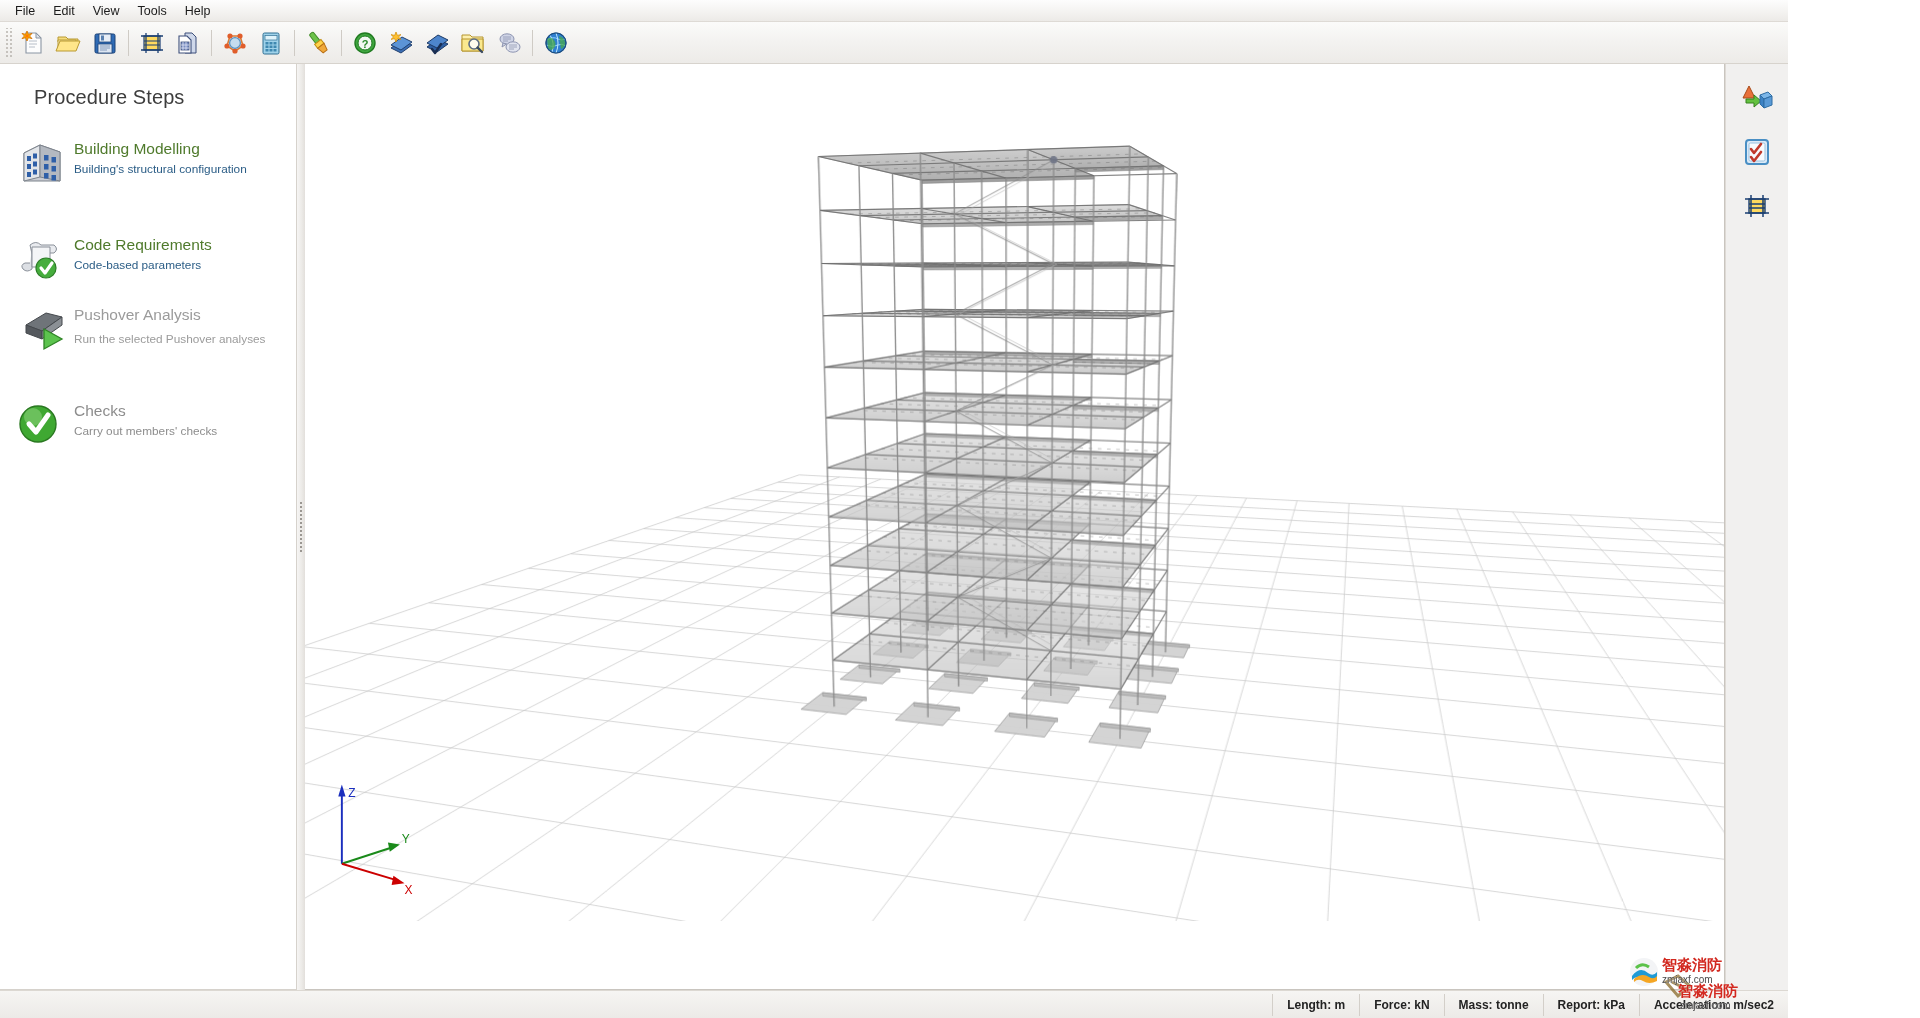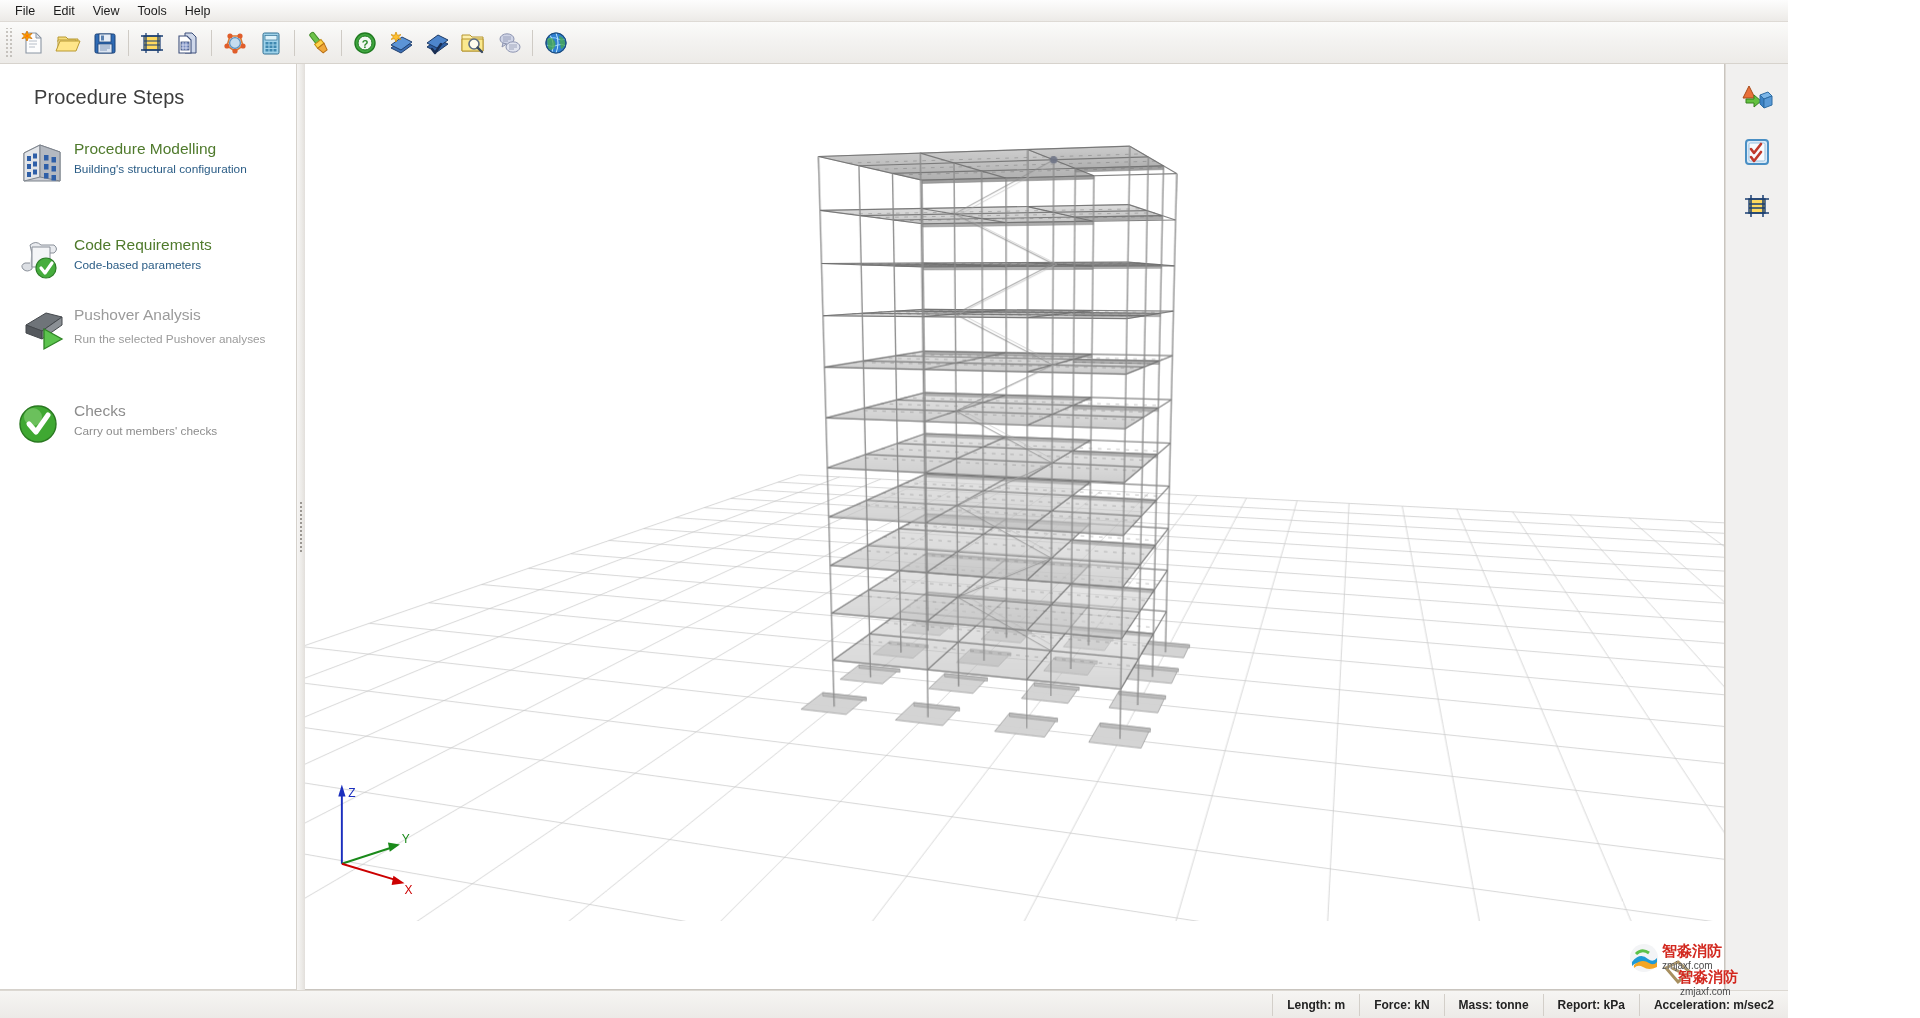--- a/index.html
+++ b/index.html
@@ -185,21 +185,21 @@
     height: 22px;
     display: flex; align-items: center;
     white-space: nowrap;
   }
   .st-cell:first-child { border-left: 1px solid #d3cfc9; }
   .st-spacer { flex: 1 1 auto; }
 
   
   .watermark {
     position: absolute;
-    right: 4px; bottom: 14px;
+    right: 4px; bottom: 0;
     width: 162px; height: 62px;
     pointer-events: none;
     z-index: 40;
   }
   .wm-row { position: absolute; display: flex; align-items: center; }
   .wm-cn {
     font-family: "DejaVu Sans", sans-serif;
     font-size: 15px;
     color: #d2281f;
     font-weight: bold;
@@ -410,21 +410,21 @@
                 <rect x="28" y="18" width="4.5" height="5.5"></rect>
                   <rect x="35.5" y="20" width="4.5" height="5.5"></rect>
                 <rect x="28" y="27" width="4.5" height="5.5"></rect>
                   <rect x="35.5" y="29" width="4.5" height="5.5"></rect>
                 <rect x="28" y="36" width="4.5" height="5.5"></rect>
                   <rect x="35.5" y="38" width="4.5" height="5.5"></rect>
               </g>
             </svg>
           </div>
           <div class="txt">
-            <div class="title">Procedure Modelling</div>
+            <div class="title">Building Modelling</div>
             <div class="sub">Building's structural configuration</div>
           </div>
         </div>
 
         <div class="step gapTop">
           <div class="ico">
             <svg width="52" height="50" viewBox="0 0 52 50">
               <path d="M14 12 q6 -5 11 0 L38 12 q5 4 0 8 L26 20 q-4 5 -10 1 Z" fill="#e9ebef" stroke="#8a9099" stroke-width="1"></path>
               <path d="M16 16 L16 36 q-5 4 -9 0 q-3 -4 2 -6 L14 30" fill="#dcdfe4" stroke="#8a9099" stroke-width="1"></path>
               <path d="M16 14 L34 14 L34 34 L16 34 Z" fill="#f4f5f7" stroke="#8a9099" stroke-width="1"></path>

